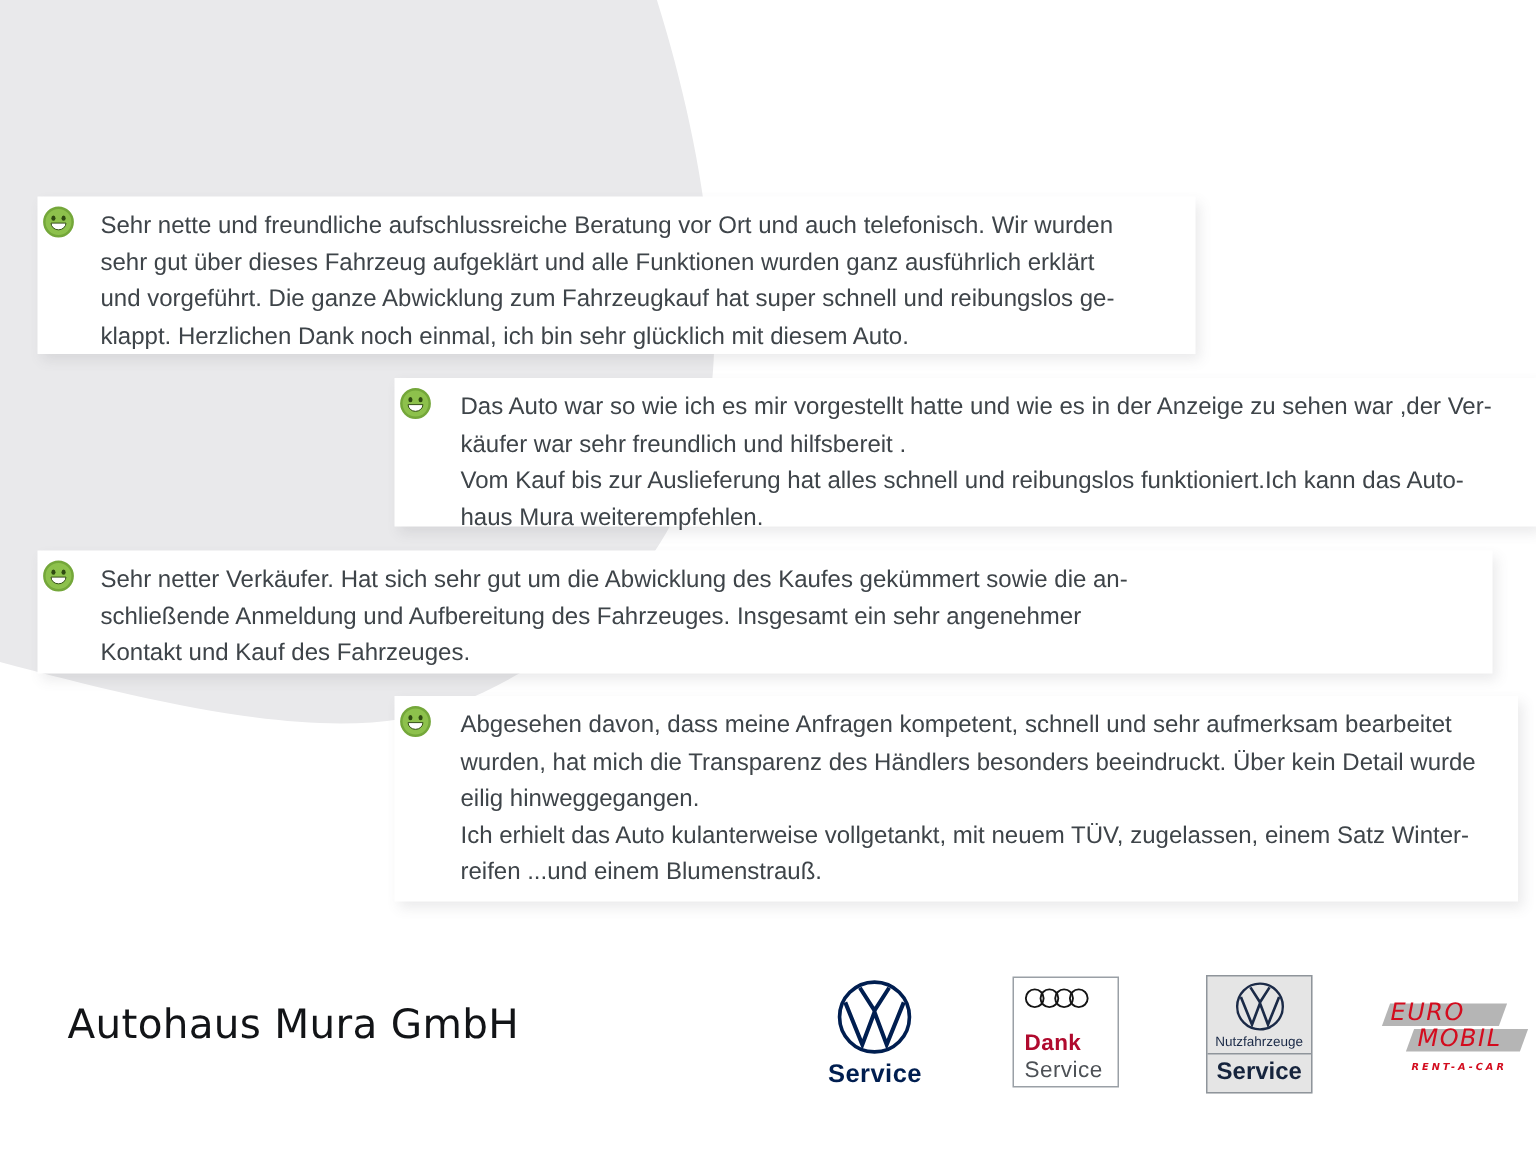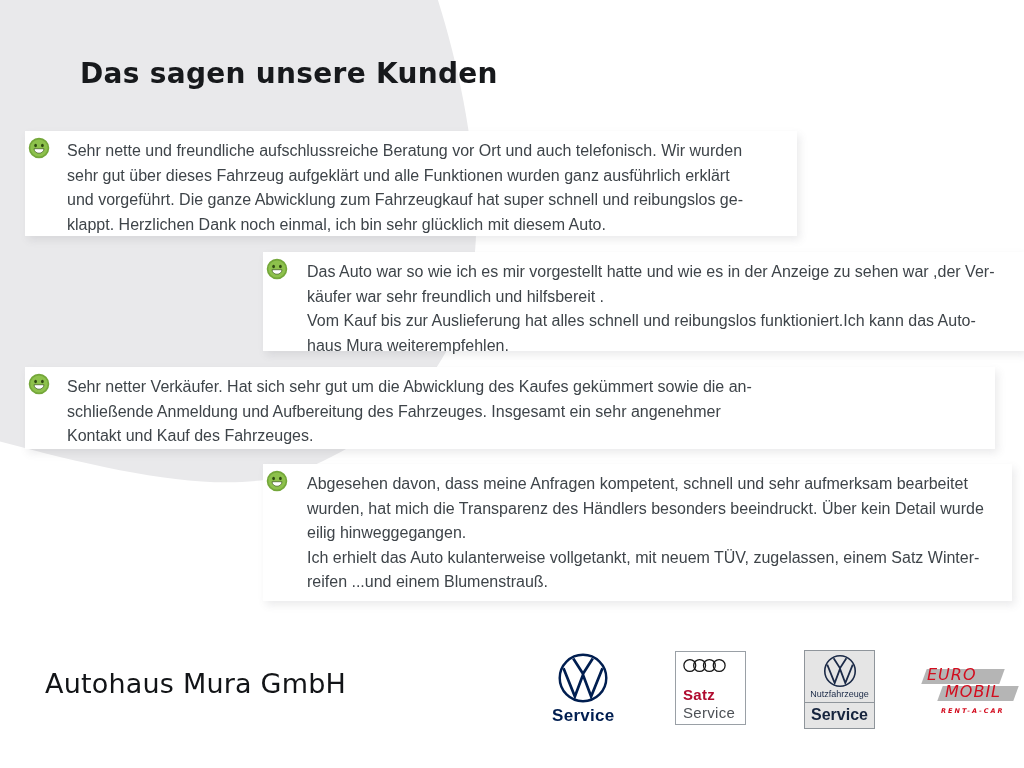--- a/index.html
+++ b/index.html
@@ -72,21 +72,20 @@
 </style>
 </head>
 <body>
 
 <div class="page">
 
   <svg class="blob-svg" viewBox="0 0 1024 768" aria-hidden="true">
     <path d="M -150 -100 L 402 -100 C 438 -10 472 95 476 210 C 480 330 428 418 303 470 C 228 500 105 470 -20 436 L -150 415 Z" fill="#e9e9eb"></path>
   </svg>
 
-  <h1 class="page-title">Das sagen unsere Kunden</h1>
 
   <div class="card card-1">
     <span class="smiley">
       <svg viewBox="0 0 24 24" width="22" height="22">
         <circle cx="12" cy="12" r="10.3" fill="#8dc14c" stroke="#74a73a" stroke-width="1.8"></circle>
         <ellipse cx="8.3" cy="9.2" rx="1.5" ry="1.9" fill="#2f4a12"></ellipse>
         <ellipse cx="15.7" cy="9.2" rx="1.5" ry="1.9" fill="#2f4a12"></ellipse>
         <path d="M6.6 12.8 a5.4 4.9 0 0 0 10.8 0 z" fill="#ffffff" stroke="#2f4a12" stroke-width="0.7"></path>
       </svg>
     </span>
@@ -152,21 +151,21 @@
     <div class="vw-label">Service</div>
   </div>
 
   <div class="audi-box">
     <svg viewBox="0 0 58 20" width="43" height="15">
       <circle cx="9.2" cy="10" r="8" fill="none" stroke="#141414" stroke-width="1.7"></circle>
       <circle cx="22.4" cy="10" r="8" fill="none" stroke="#141414" stroke-width="1.7"></circle>
       <circle cx="35.6" cy="10" r="8" fill="none" stroke="#141414" stroke-width="1.7"></circle>
       <circle cx="48.8" cy="10" r="8" fill="none" stroke="#141414" stroke-width="1.7"></circle>
     </svg>
-    <div class="audi-brand">Satz</div>
+    <div class="audi-brand">Dank</div>
     <div class="audi-service">Service</div>
   </div>
 
   <div class="nfz-box">
     <svg class="vw-emblem" viewBox="0 0 96 96" width="34" height="34">
       <circle cx="48" cy="48" r="43" fill="none" stroke="#1b2a47" stroke-width="4.5"></circle>
       <polyline points="12,30 33,82 48,42 63,82 84,30" fill="none" stroke="#1b2a47" stroke-width="5"></polyline>
       <polyline points="30,12 48,40 66,12" fill="none" stroke="#1b2a47" stroke-width="5"></polyline>
     </svg>
     <div class="nfz-brand">Nutzfahrzeuge</div>

